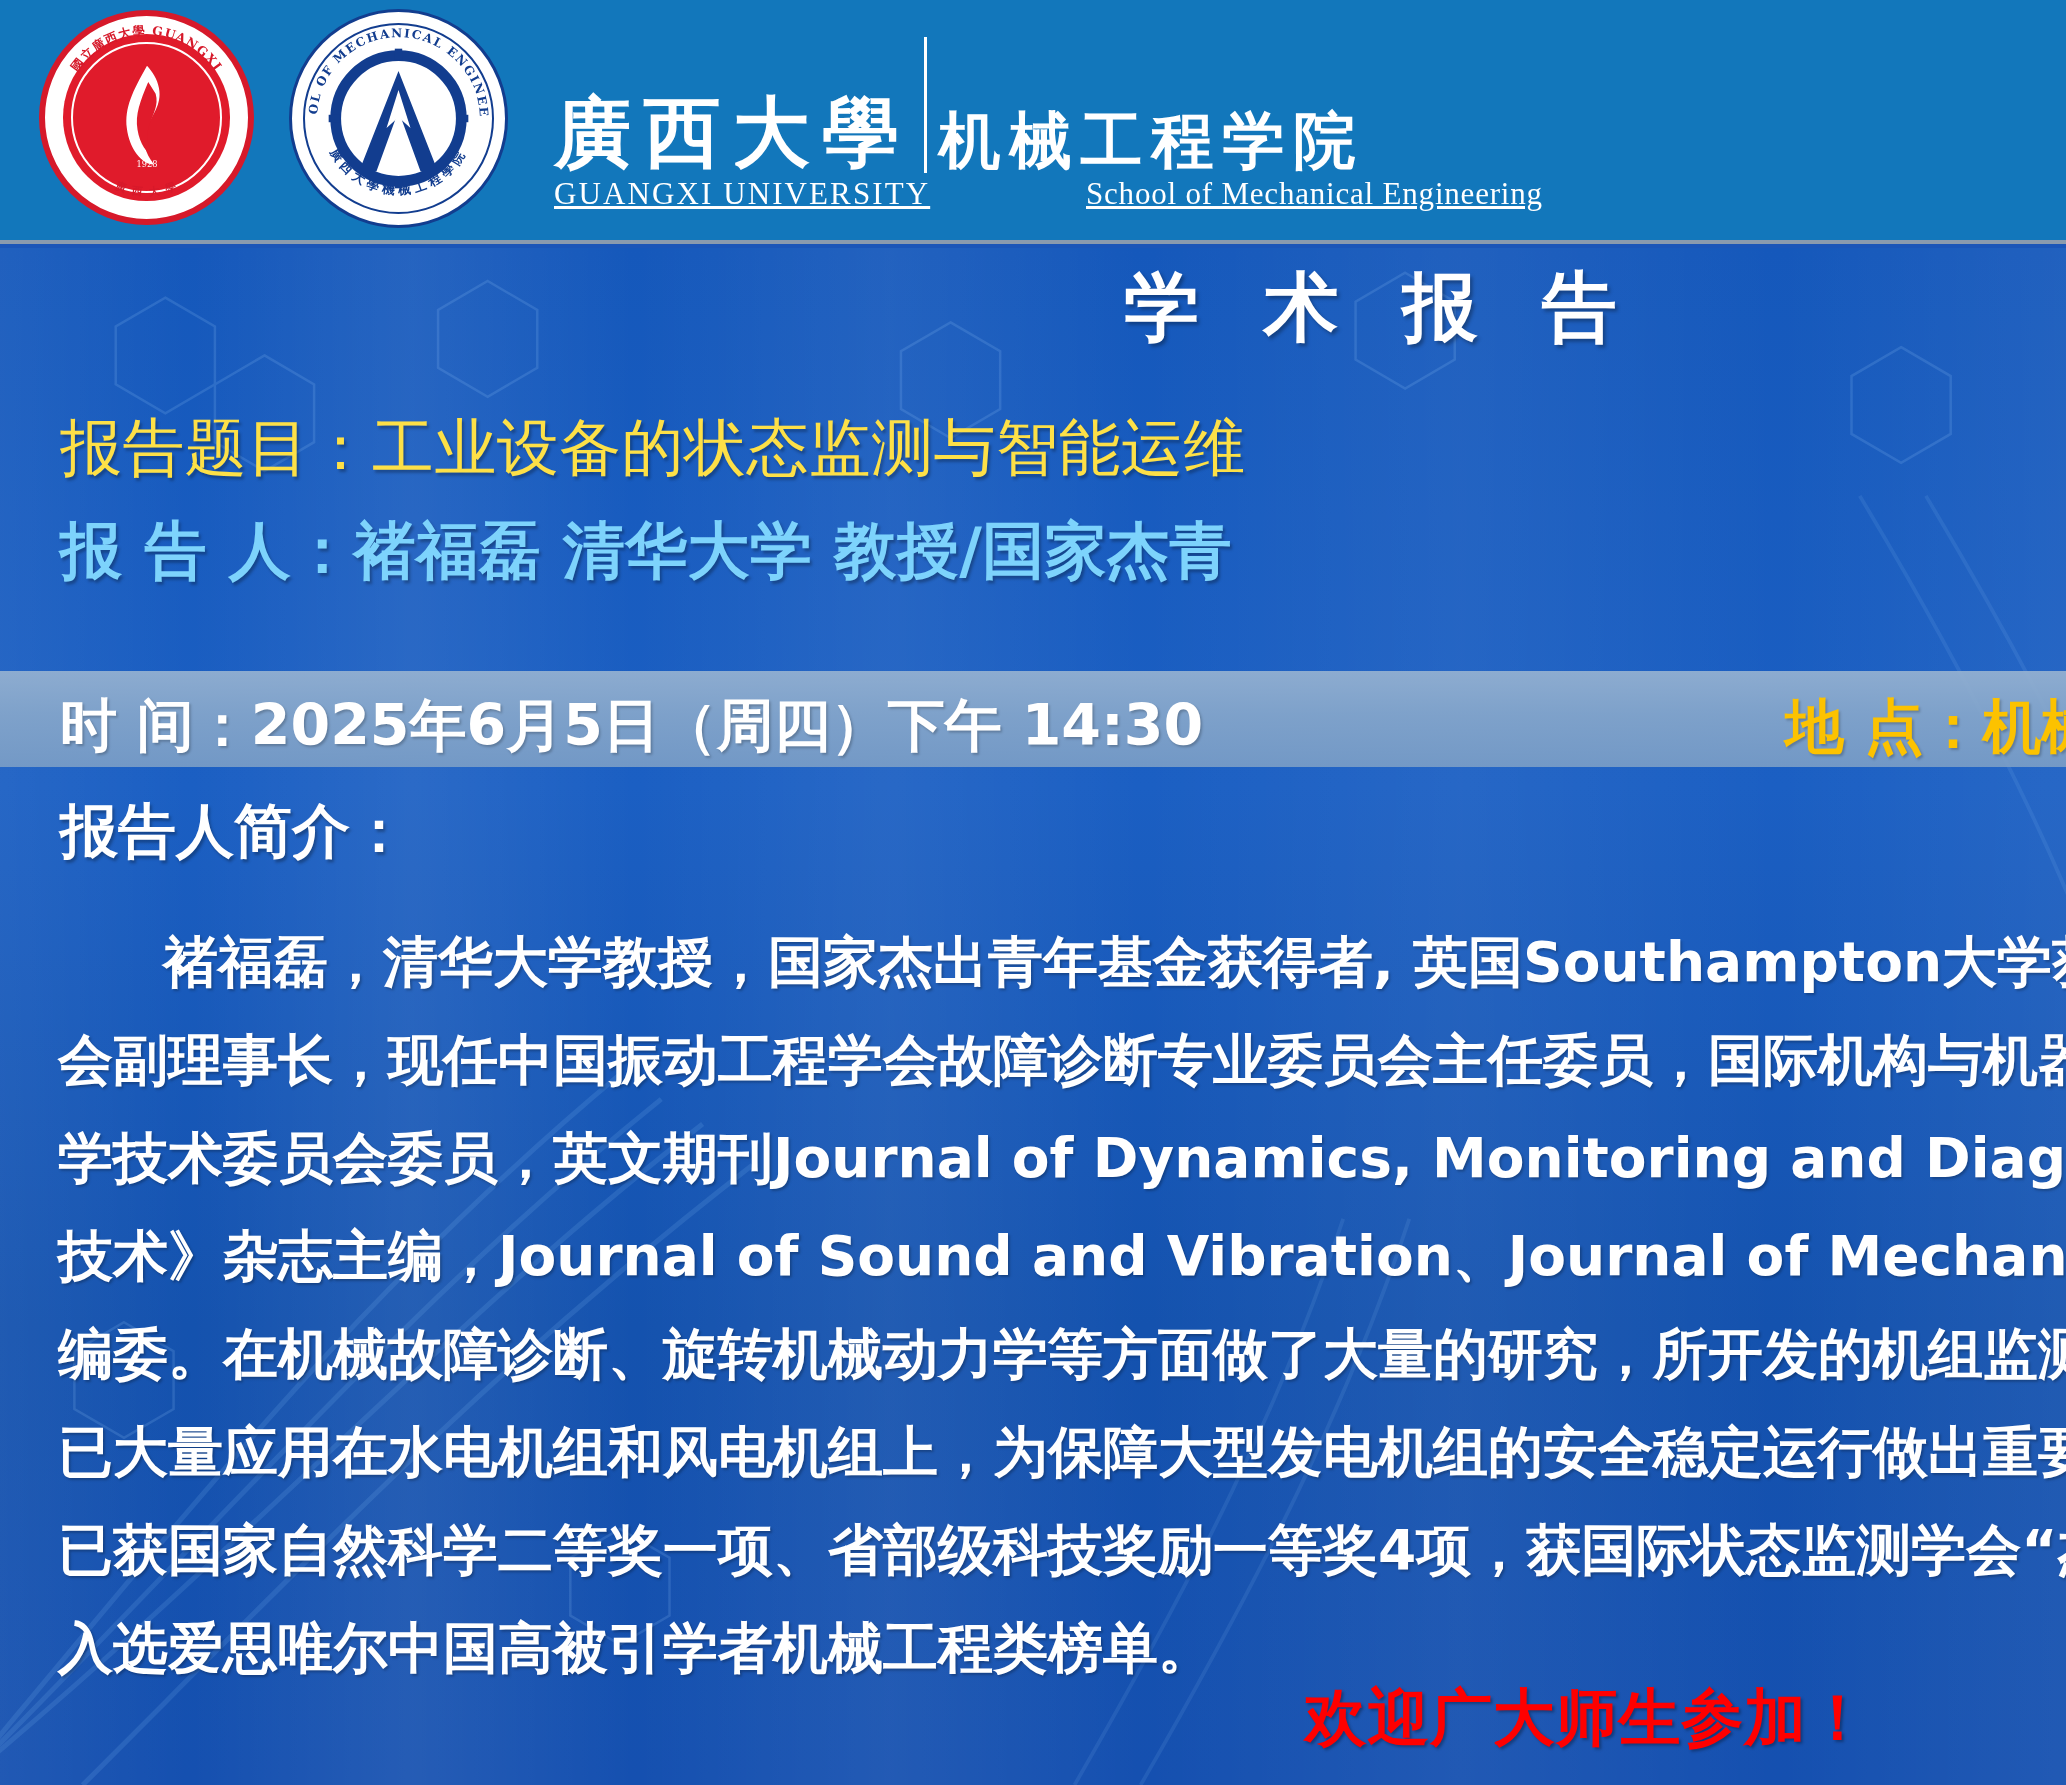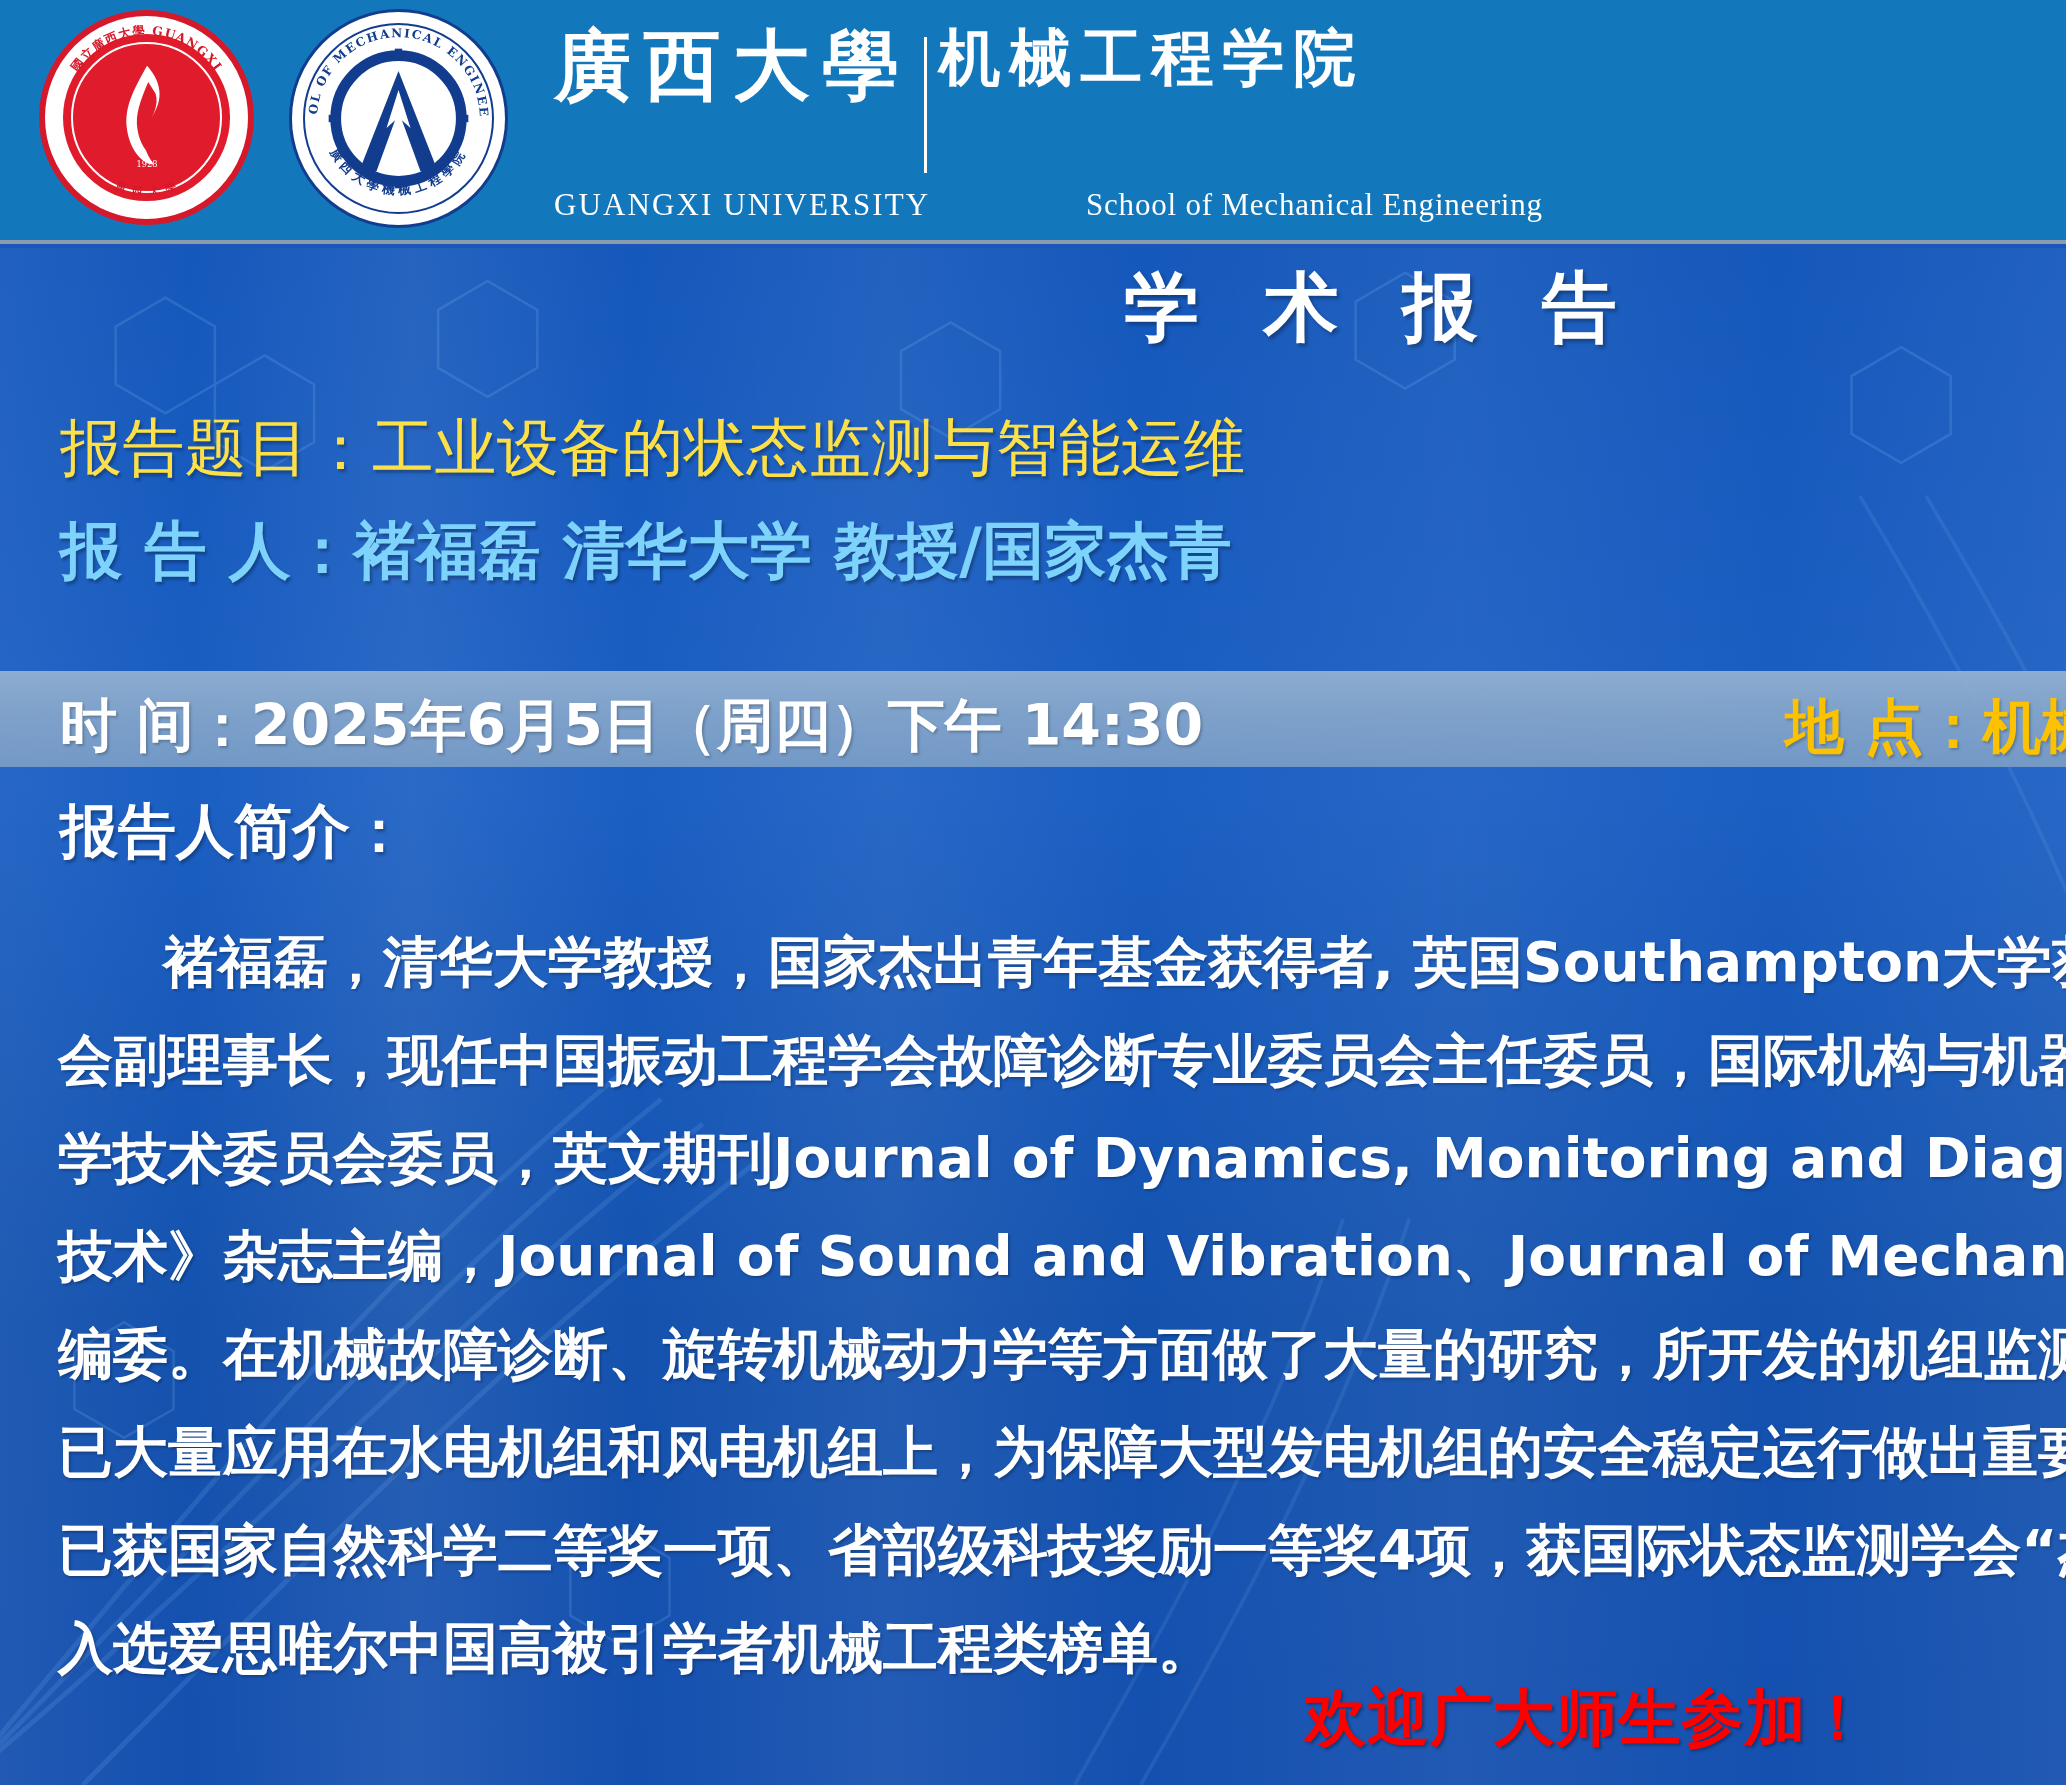--- a/index.html
+++ b/index.html
@@ -102,21 +102,21 @@
 
   
   .wordmark {
     position: absolute;
     left: 554px;
     top: 25px;
     color: #ffffff;
   }
   .wordmark-row {
     display: flex;
-    align-items: flex-start;
+    align-items: flex-end;
     gap: 3px;
   }
   .wm-cn-main {
     font-family: "DejaVu Serif", "Liberation Serif", serif;
     font-size: 77px;
     font-weight: 700;
     letter-spacing: 12.4px;
     line-height: 1.05;
     white-space: nowrap;
   }
@@ -132,21 +132,22 @@
     font-family: "DejaVu Serif", "Liberation Serif", serif;
     font-size: 62px;
     font-weight: 700;
     letter-spacing: 9px;
     line-height: 1.05;
     white-space: nowrap;
   }
   .wordmark-en {
     display: flex;
     align-items: flex-end;
-    margin-top: 14px;
+    margin-top: 3px;
+    text-decoration: underline;
   }
   .wm-en-main {
     font-family: "Liberation Serif", "DejaVu Serif", serif;
     font-size: 31px;
     letter-spacing: 2.1px;
     white-space: nowrap;
     width: 496px;
   }
   .wm-en-sub {
     font-family: "Liberation Serif", "DejaVu Serif", serif;

